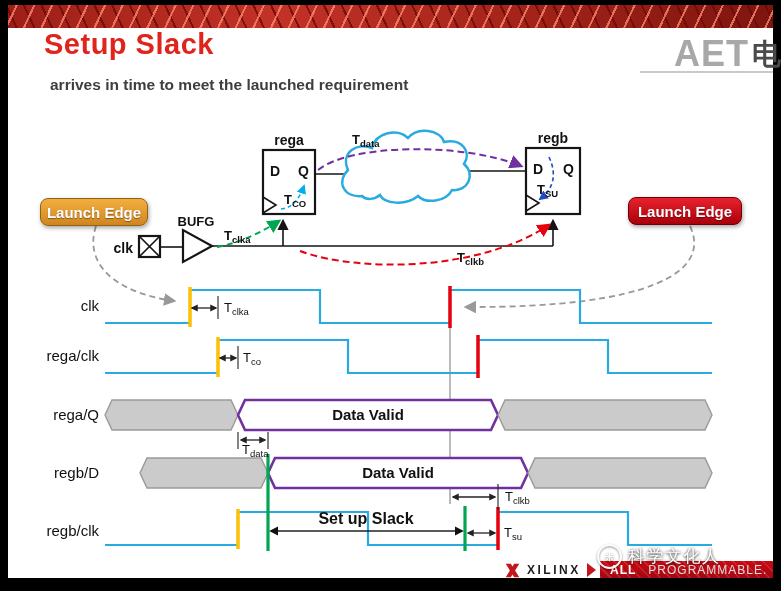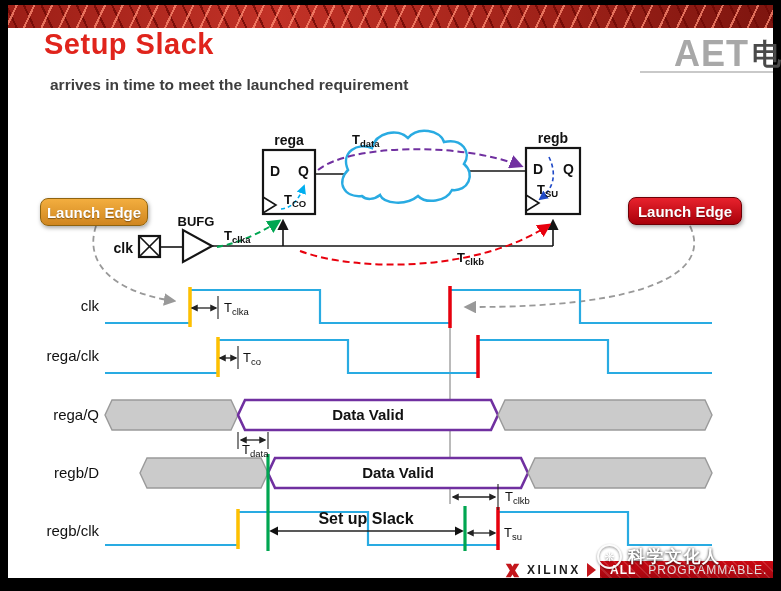--- a/index.html
+++ b/index.html
@@ -51,21 +51,21 @@
     background:repeating-linear-gradient(45deg, rgba(255,255,255,.12) 0 1.5px, transparent 1.5px 7px),linear-gradient(#CB0812,#A50710);}
   .red-strip .all{color:#fff;font-weight:bold;font-size:12px;letter-spacing:1px;margin-right:12px;}
   .red-strip .prog{color:#E2DBDB;font-size:12px;letter-spacing:1px;text-align:right;}
   .xfooter{position:absolute;left:504px;top:560px;height:20px;display:flex;align-items:center;gap:6px;}
   .xfooter .xname{font-size:12px;font-weight:bold;color:#1d1d1d;letter-spacing:2.5px;}
   .chev{width:0;height:0;border-left:9px solid #C4161C;border-top:7px solid transparent;border-bottom:7px solid transparent;}
   .watermark{position:absolute;left:597px;top:544px;display:flex;align-items:center;gap:6px;z-index:5;
     filter:drop-shadow(0 1px 1px rgba(0,0,0,.45));}
   .wm-circle{width:25px;height:25px;border:2.5px solid rgba(255,255,255,.95);border-radius:50%;box-sizing:border-box;
     display:flex;align-items:center;justify-content:center;color:#fff;font-size:12px;}
-  .wm-text{font-size:17px;font-weight:bold;color:#fff;letter-spacing:1.5px;text-shadow:0 0 3px rgba(0,0,0,.55);}
+  .wm-text{font-size:17px;font-weight:normal;color:#fff;letter-spacing:1.5px;text-shadow:0 0 3px rgba(0,0,0,.55);}
 </style>
 </head>
 <body>
 
 <div class="slide"></div>
 <div class="ribbon"></div>
 
 <div class="title">Setup Slack</div>
 
 <div class="aet">

